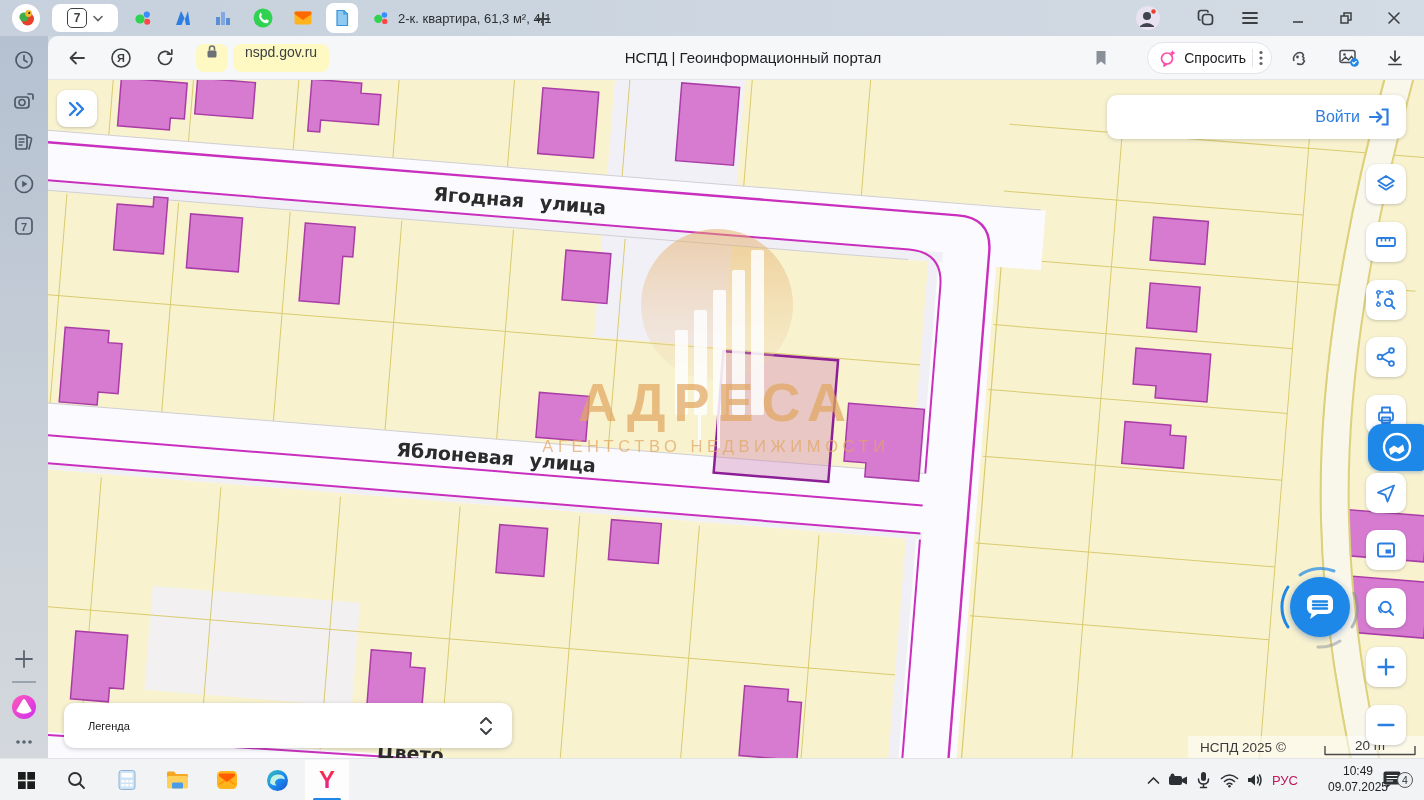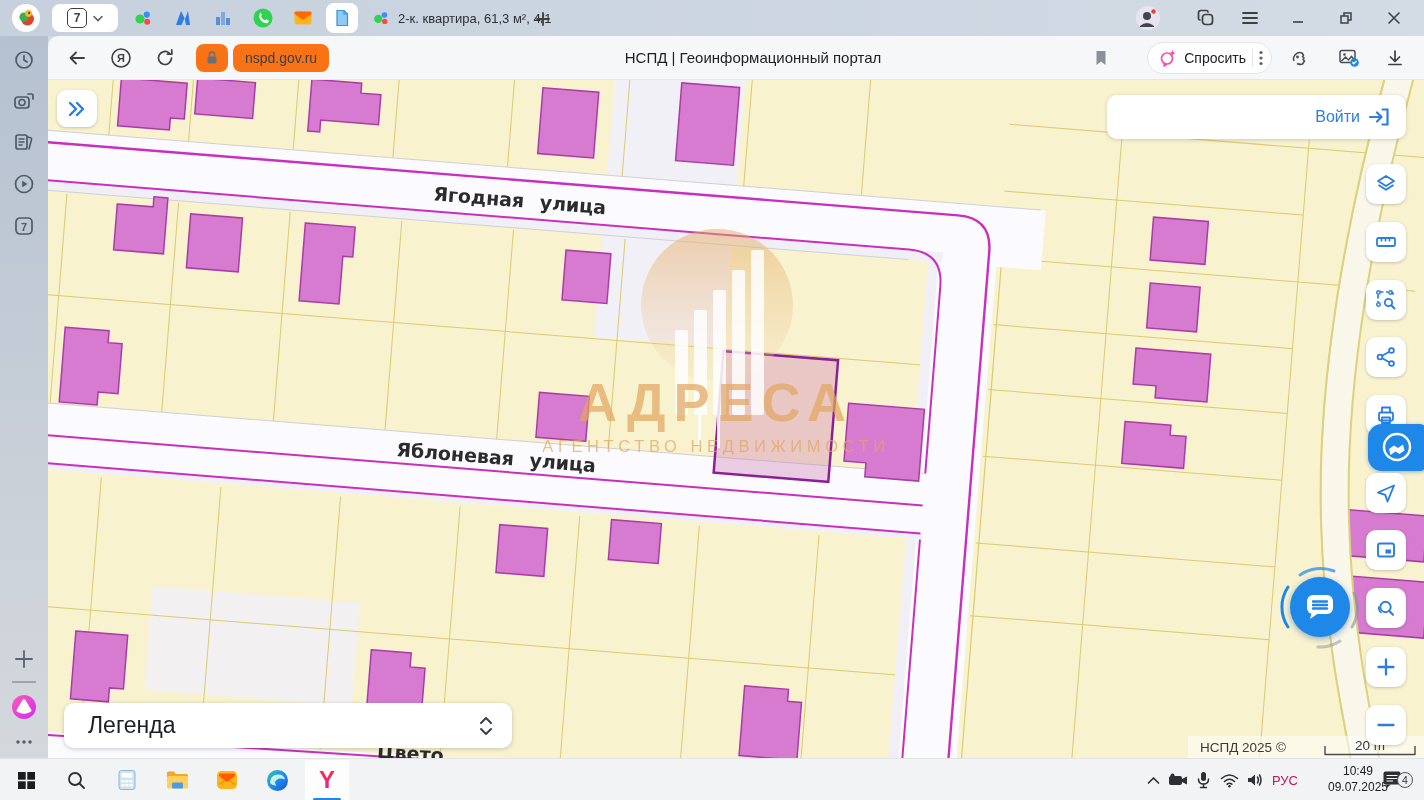--- a/index.html
+++ b/index.html
@@ -19,21 +19,21 @@
   .pin-active { background:#fff; border-radius:8px; width:32px; height:30px; top:3px; }
   .tab-main { position:absolute; left:330px; top:4px; height:28px; display:flex; align-items:center; gap:8px; }
   .tab-title { font-size:13px; color:#2c2f33; max-width:165px; white-space:nowrap; overflow:hidden; }
   .newtab { position:absolute; left:530px; top:6px; width:26px; height:26px; display:flex; align-items:center; justify-content:center; }
   .winctl { position:absolute; top:0; height:36px; width:44px; display:flex; align-items:center; justify-content:center; }
 
   
   .toolbar { position:absolute; left:48px; top:36px; width:1376px; height:44px; background:#f6f7f8;
              border-radius:10px 0 0 0; border-bottom:1px solid #e4e6e9; display:flex; align-items:center; }
   .tbtn { width:34px; height:34px; display:flex; align-items:center; justify-content:center; border-radius:8px; }
-  .pill { background:#f97316; border-radius:8px; height:28px; display:flex; align-items:center; }
+  .pill { background:#fef9c3; border-radius:8px; height:28px; display:flex; align-items:flex-start; }
   .url-text { font-size:14px; color:#3c4043; padding:0 12px; }
   .page-title { position:absolute; left:50%; transform:translateX(-50%); font-size:15px; color:#1d1f23;margin-left:17px; }
   .ask-pill { position:absolute; right:152px; height:32px; border:1px solid #e3e5e8; background:#fff;
               border-radius:16px; display:flex; align-items:center; padding:0 8px 0 10px; gap:6px; }
   .ask-label { font-size:14px; color:#202124; }
 
   
   .sidebar { position:absolute; left:0; top:36px; width:48px; height:722px;
              background:linear-gradient(180deg,#b5c1d1,#c9d0d8 60%,#d4d8dd); }
   .sb-ic { position:absolute; left:13px; width:22px; height:22px; color:#4e5a68; }
@@ -46,21 +46,21 @@
               box-shadow:0 1px 3px rgba(40,50,60,.25); display:flex; align-items:center; justify-content:center; color:#2a7de1; }
   .expand-btn { position:absolute; left:9px; top:10px; width:40px; height:37px; background:#fff; border-radius:9px;
                 box-shadow:0 1px 3px rgba(40,50,60,.25); display:flex; align-items:center; justify-content:center; color:#2a7de1; }
   .login-panel { position:absolute; left:1059px; top:15px; width:299px; height:44px; background:#fff; border-radius:10px;
                  box-shadow:0 1px 4px rgba(40,50,60,.2); display:flex; align-items:center; justify-content:flex-end;
                  padding-right:16px; gap:8px; color:#2f7de1; }
   .login-label { font-size:16px; color:#2f7de1; }
   .legend-panel { position:absolute; left:16px; top:623px; width:448px; height:45px; background:#fff; border-radius:10px;
                   box-shadow:0 1px 4px rgba(40,50,60,.25); display:flex; align-items:center; justify-content:space-between;
                   padding:0 18px 0 24px; }
-  .legend-label { font-size:23px; color:#202124; }
+  .legend-label { font-size:11px; color:#202124; }
   .bubble-btn { position:absolute; left:1320px; top:344px; width:58px; height:47px; background:#1e88e8;
                 border-radius:14px 6px 6px 14px; box-shadow:0 1px 4px rgba(30,80,160,.4);
                 display:flex; align-items:center; justify-content:center; }
   .chat-btn { position:absolute; left:1242px; top:497px; width:60px; height:60px; border-radius:50%; background:#1e88e8;
               box-shadow:0 2px 6px rgba(30,80,160,.45); display:flex; align-items:center; justify-content:center; }
   .chat-arcs { position:absolute; left:1226px; top:481px; width:92px; height:92px; pointer-events:none; }
 
   
   .taskbar { position:absolute; left:0; top:758px; width:1424px; height:42px; background:#f2f3f5; border-top:1px solid #e3e4e6; }
   .tk { position:absolute; top:0; height:42px; display:flex; align-items:center; justify-content:center; }

